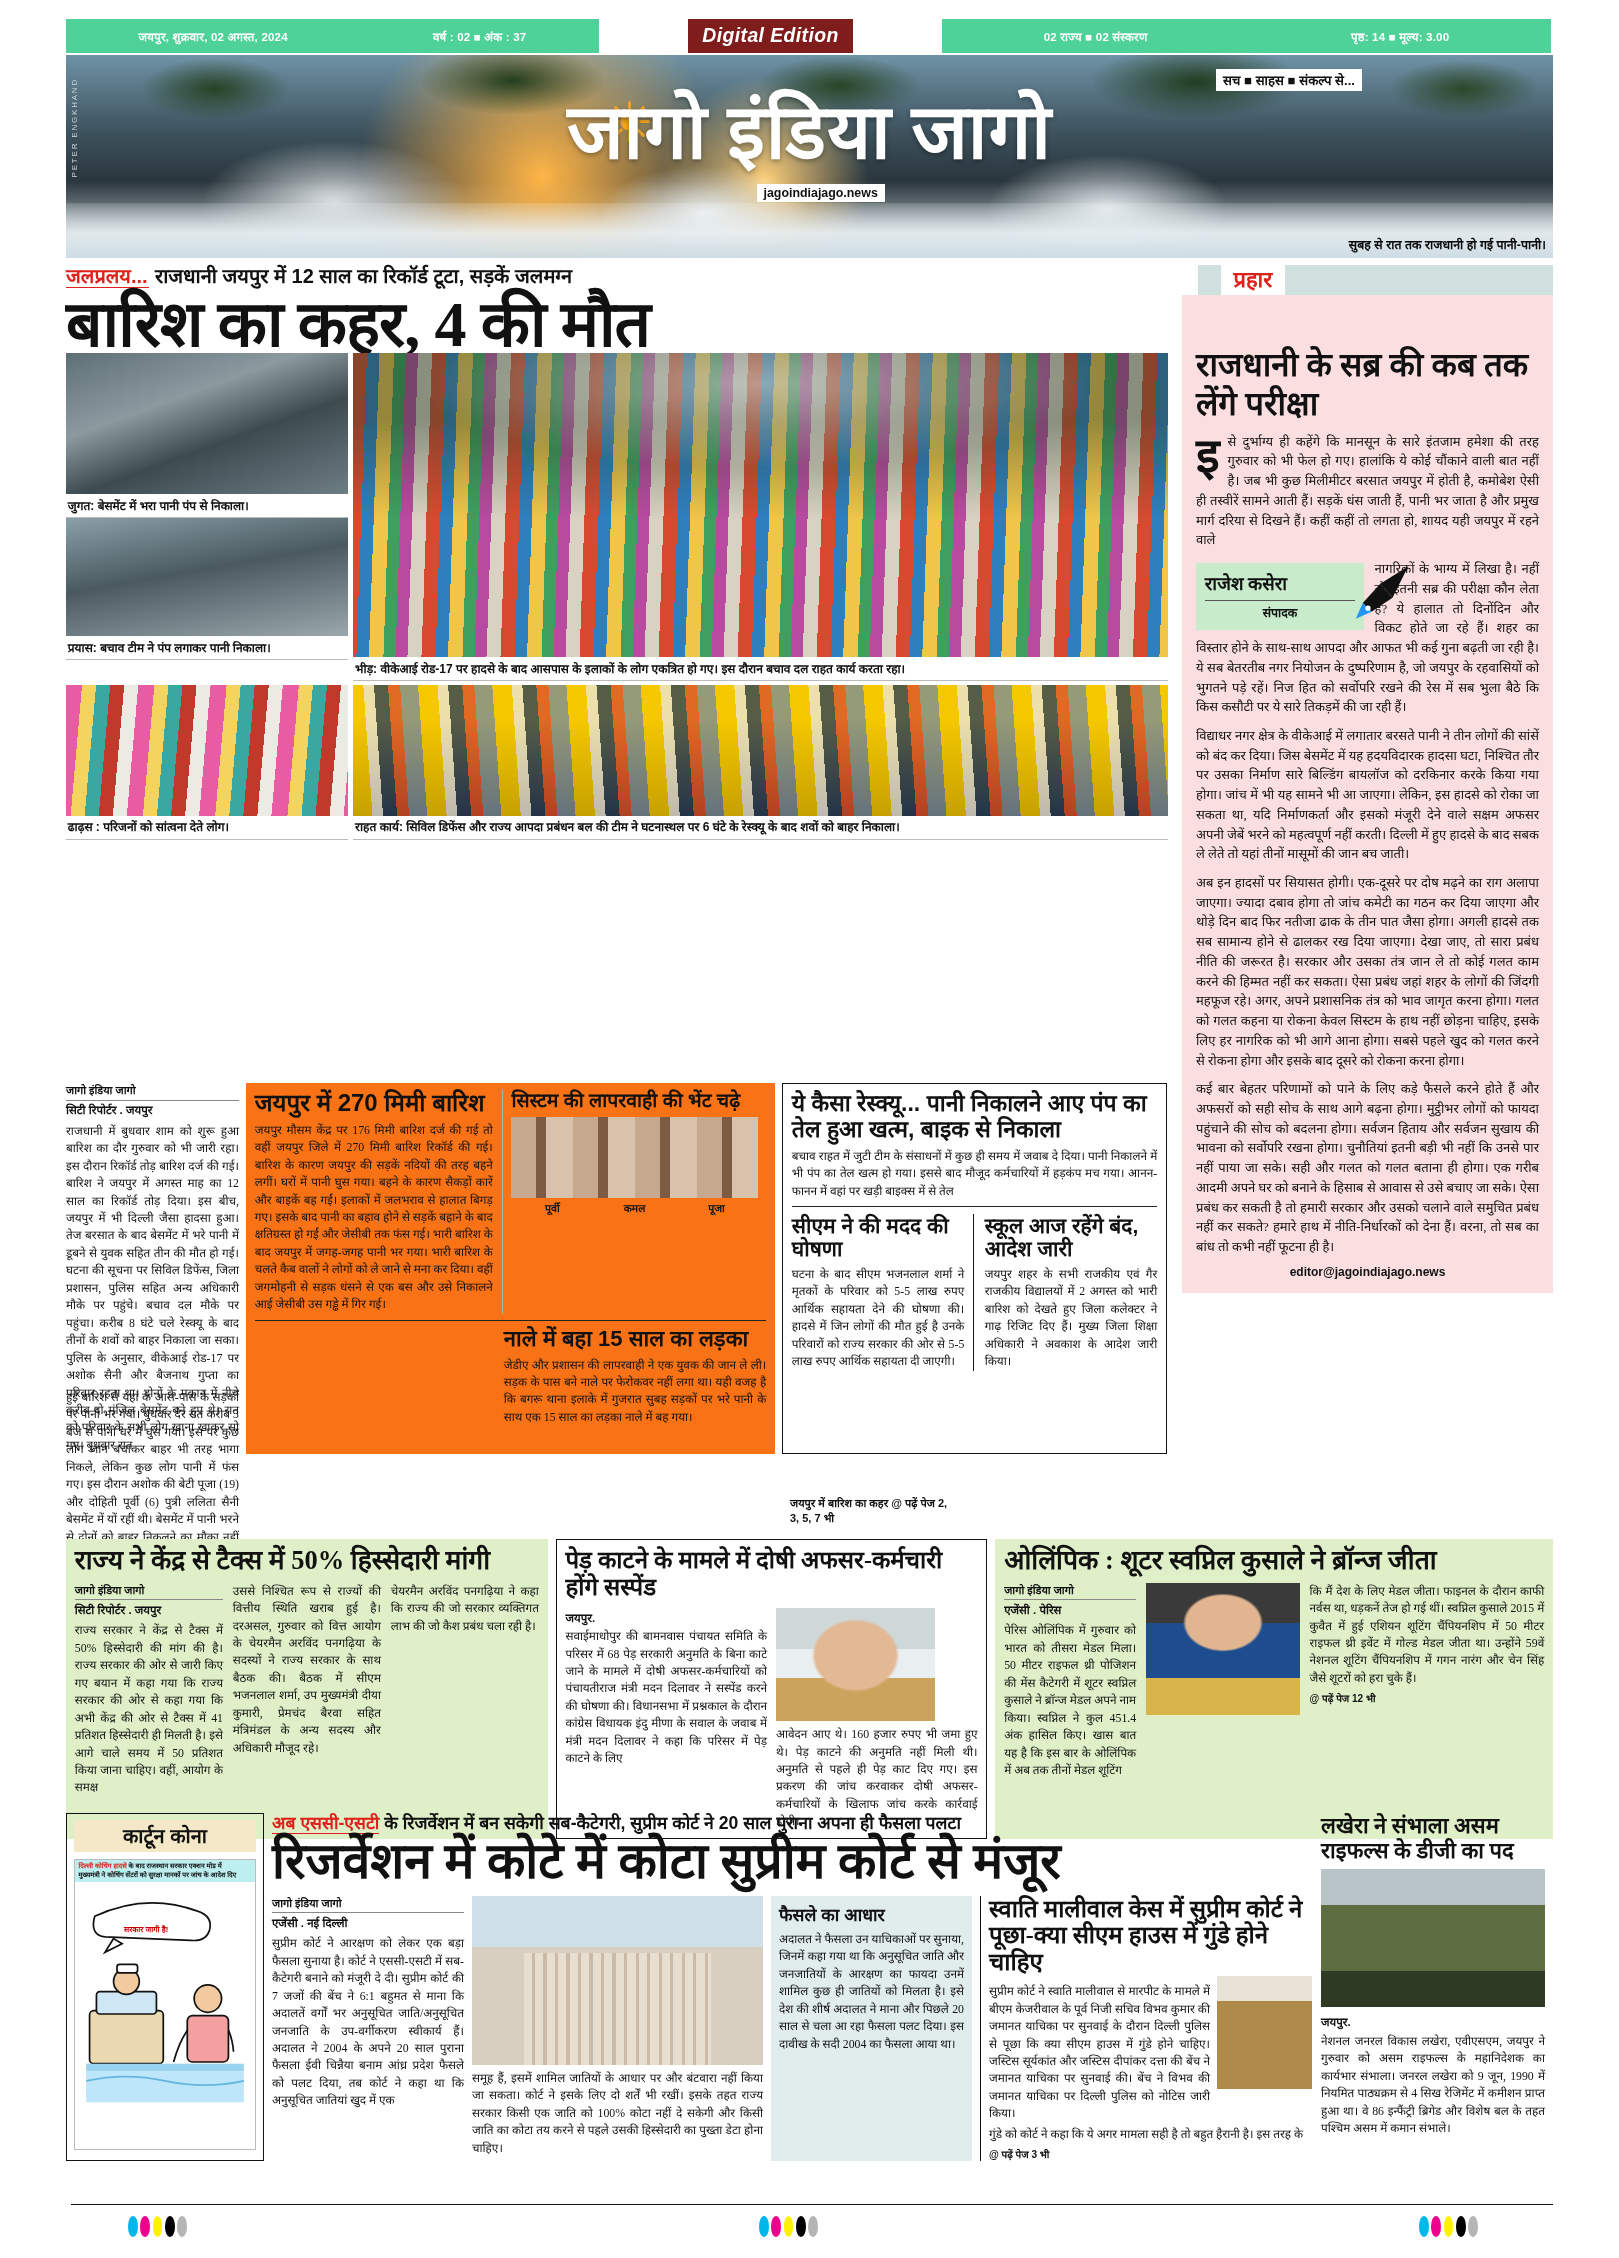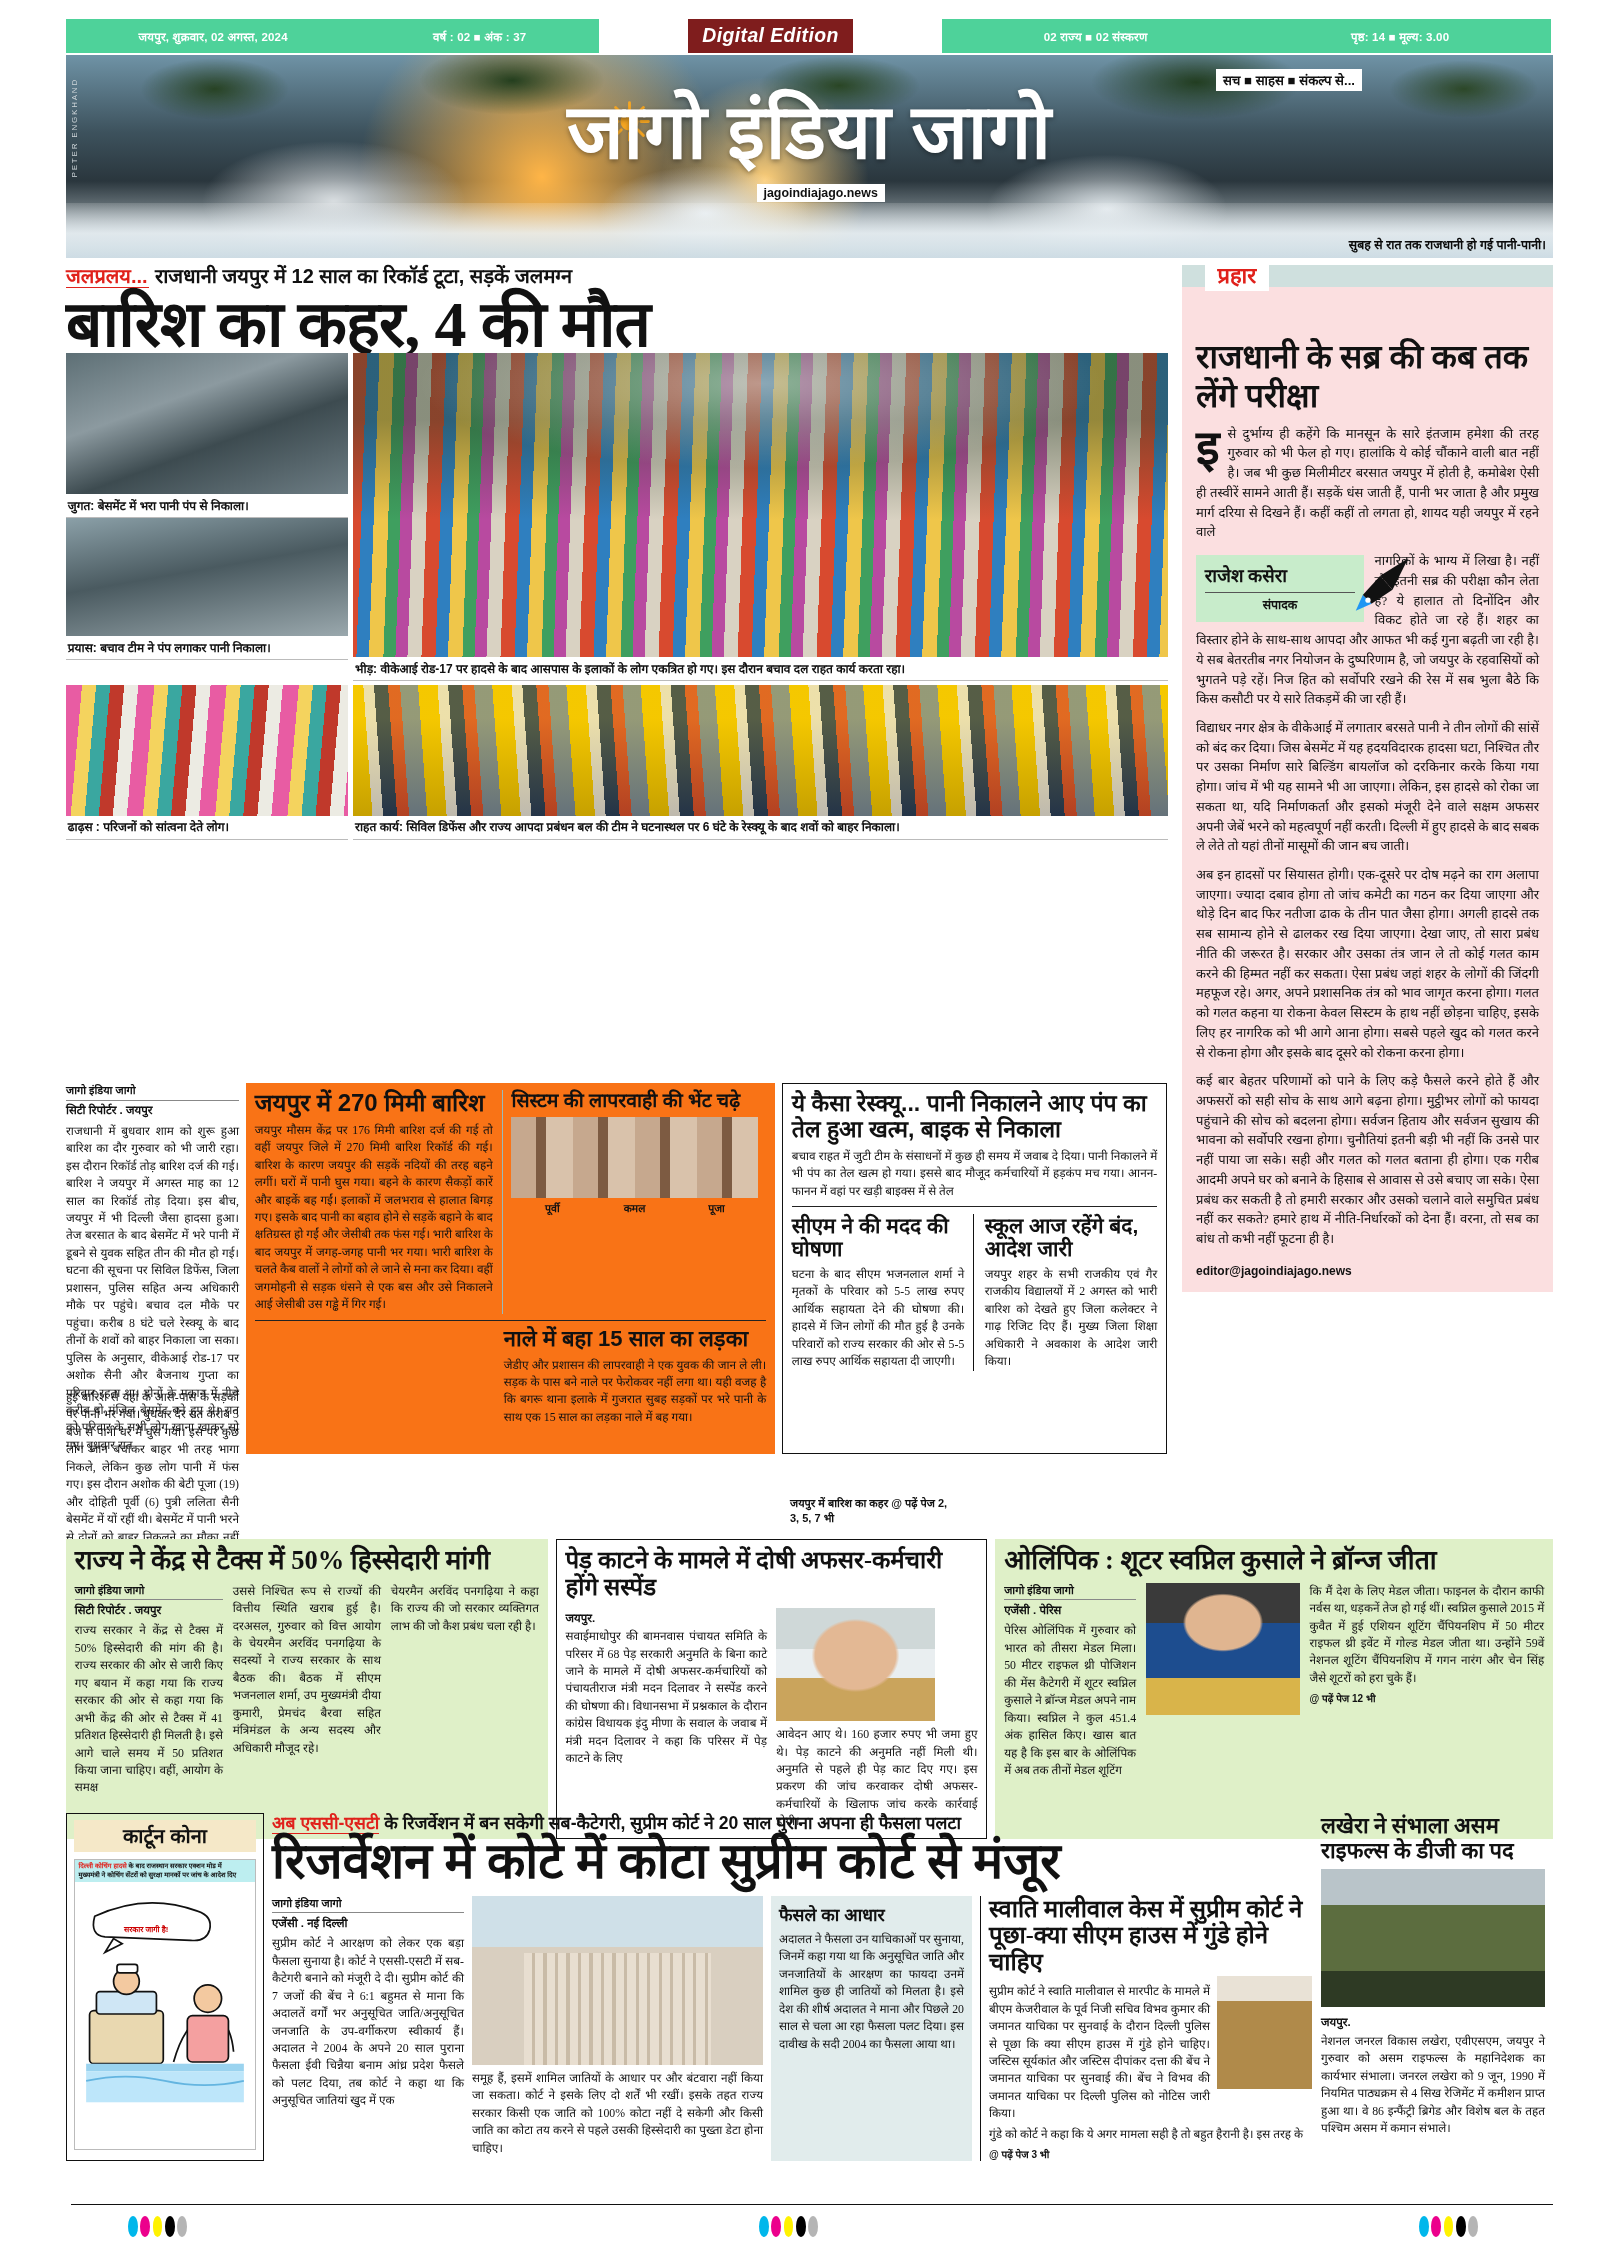--- a/index.html
+++ b/index.html
@@ -91,35 +91,35 @@
       repeating-linear-gradient(86deg,#f2c400 0 19.4px,#e8e2d4 19.4px 30px,#2c3f57 30px 44px,#d94f2a 44px 56px,#7b8b95 56px 74px),
       linear-gradient(180deg, rgba(255,255,255,.2), rgba(0,0,0,.3)); }
   .photo-rescue::after{ content:""; position:absolute; inset:0;
       background: linear-gradient(180deg, rgba(255,215,0,.20) 0 25%, rgba(0,0,0,.18) 100%); }
   .photo-people { background:
       repeating-linear-gradient(95deg,#e85ca3 0 16px,#f4d35e 16px 30px,#3aa7a0 30px 44px,#c0392b 44px 58px,#ecebe3 58px 72px),
       linear-gradient(180deg, rgba(255,255,255,.25), rgba(0,0,0,.2)); }
 
   
   .prahar { position:absolute; left:1182px; top:265px; width:371px; }
-  .prahar-bar { background:#cfe0de; height:22px; display:flex; align-items:center; }
+  .prahar-bar { background:#cfe0de; height:30px; display:flex; align-items:center;margin-left:16px; }
   .prahar-tag { background:#fff; color:#e0211b; font-weight:bold; font-size:22px; padding:0 12.4px;
                 margin-left:23px; line-height:30px; }
   .prahar-body { background:#fbdfe0; padding:12.4px 14px 14px; }
   .prahar-head { font-family:"Liberation Serif", serif; font-weight:bold; font-size:33px; line-height:1.16;margin-top:39px; }
   .prahar-text { font-family:"Liberation Serif", serif; font-size:13px; line-height:1.52; text-align:justify;
                  margin-top:8.8px; }
   .dropcap { float:left; font-family:"Liberation Serif", serif; font-size:48px; font-weight:bold;
              line-height:.86; padding:3.5px 8px 0 0; }
   .editor-box { float:left; width:168px; background:#c8eccb; margin:3.5px 10.6px 3.5px 0; padding:7px 8.8px 7px;
                 position:relative; }
   .editor-name { font-size:18.5px; font-weight:bold; border-bottom:0.9px solid #555; padding-bottom:2.6px; text-align:left;}
   .editor-role { font-size:12.4px; font-weight:bold; text-align:center; padding-top:2.6px; }
   .pen { position:absolute; right:-46px; top:1.8px; width:56px; height:55px; }
-  .prahar-email { margin-top:15px; text-align:left; font-size:12px; font-weight:bold; }
+  .prahar-email { margin-top:8px; text-align:center; font-size:12px; font-weight:bold; }
 
   
   .midrow { position:absolute; left:66px; top:1083px; width:1103px; display:flex; gap:7px; }
   .colA { width:173px; }
   .boxB { width:529px; background:#f97316; padding:7px 8.8px; }
   .boxC { width:385px; border:0.9px solid #111; padding:7px 8.8px; }
   .srcline { font-size:11px; font-weight:bold; line-height:1.35; border-bottom:0.9px solid #888; padding-bottom:1.8px; }
   .srcline2 { font-size:11.5px; font-weight:bold; padding-top:1.8px; }
   .body { font-family:"Liberation Serif", serif; font-size:11.8px; line-height:1.48; text-align:justify; }
   .subhead-b { font-size:24px; font-weight:bold; line-height:1.1; }

